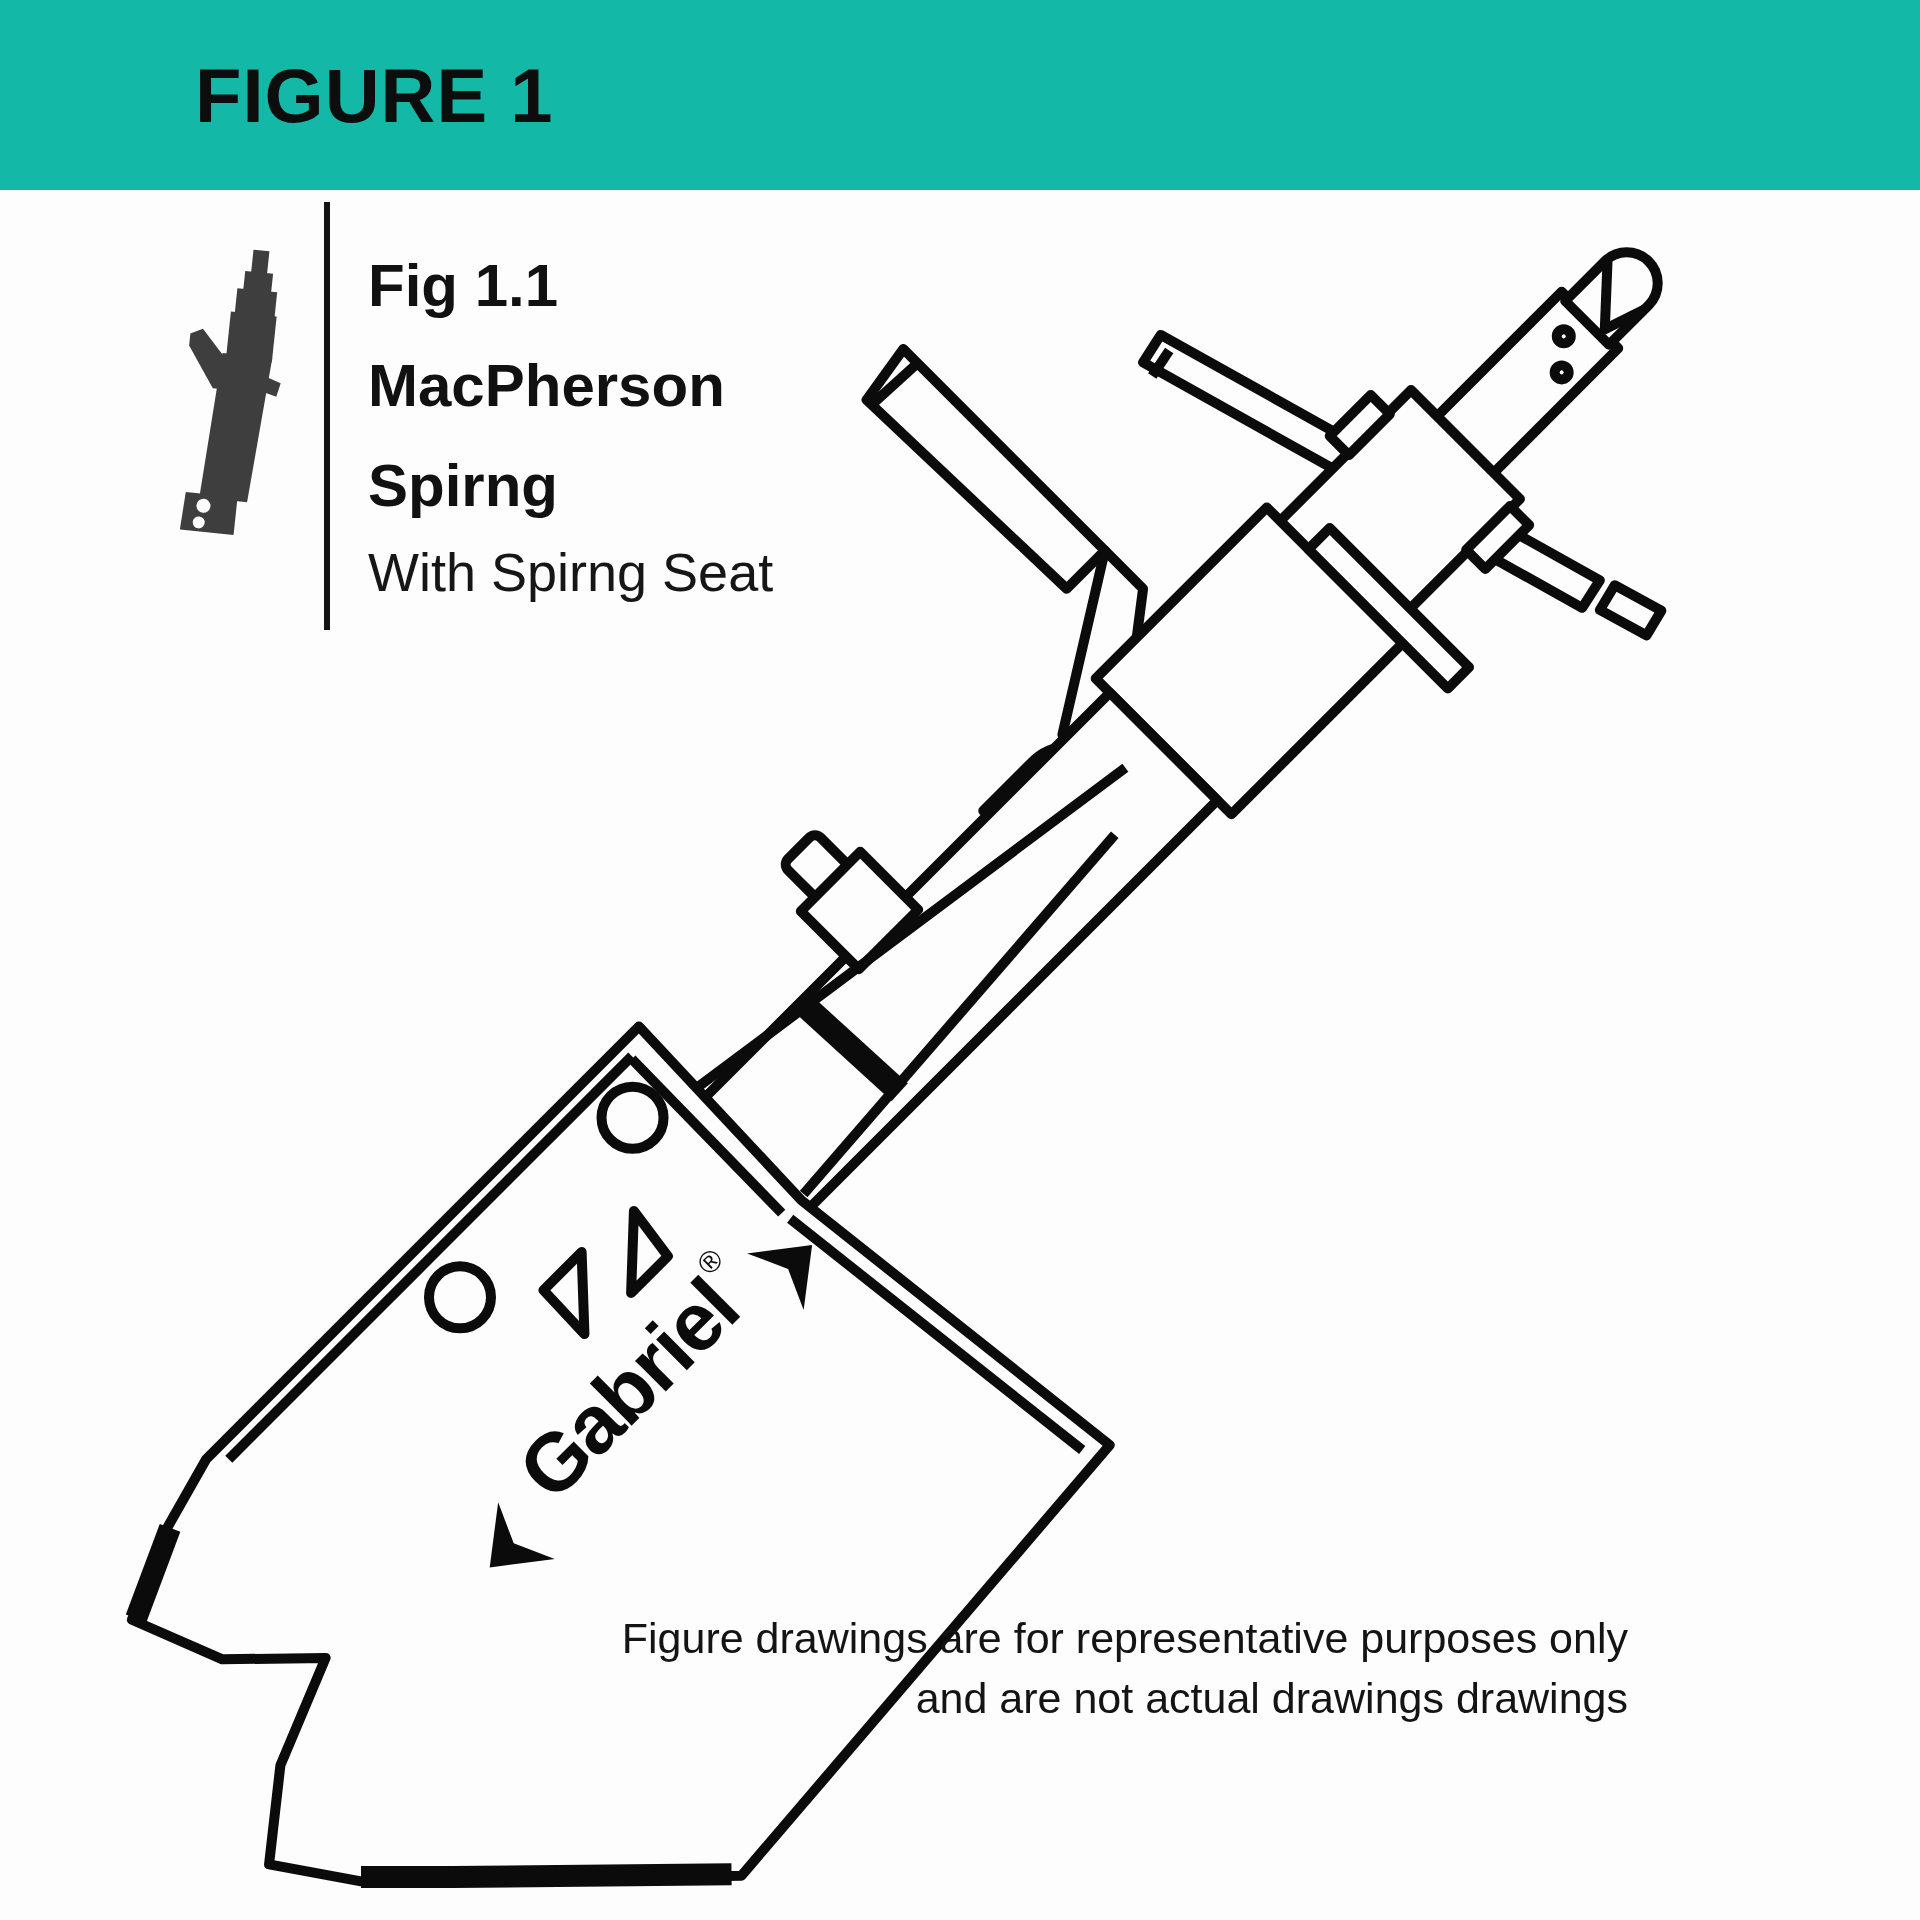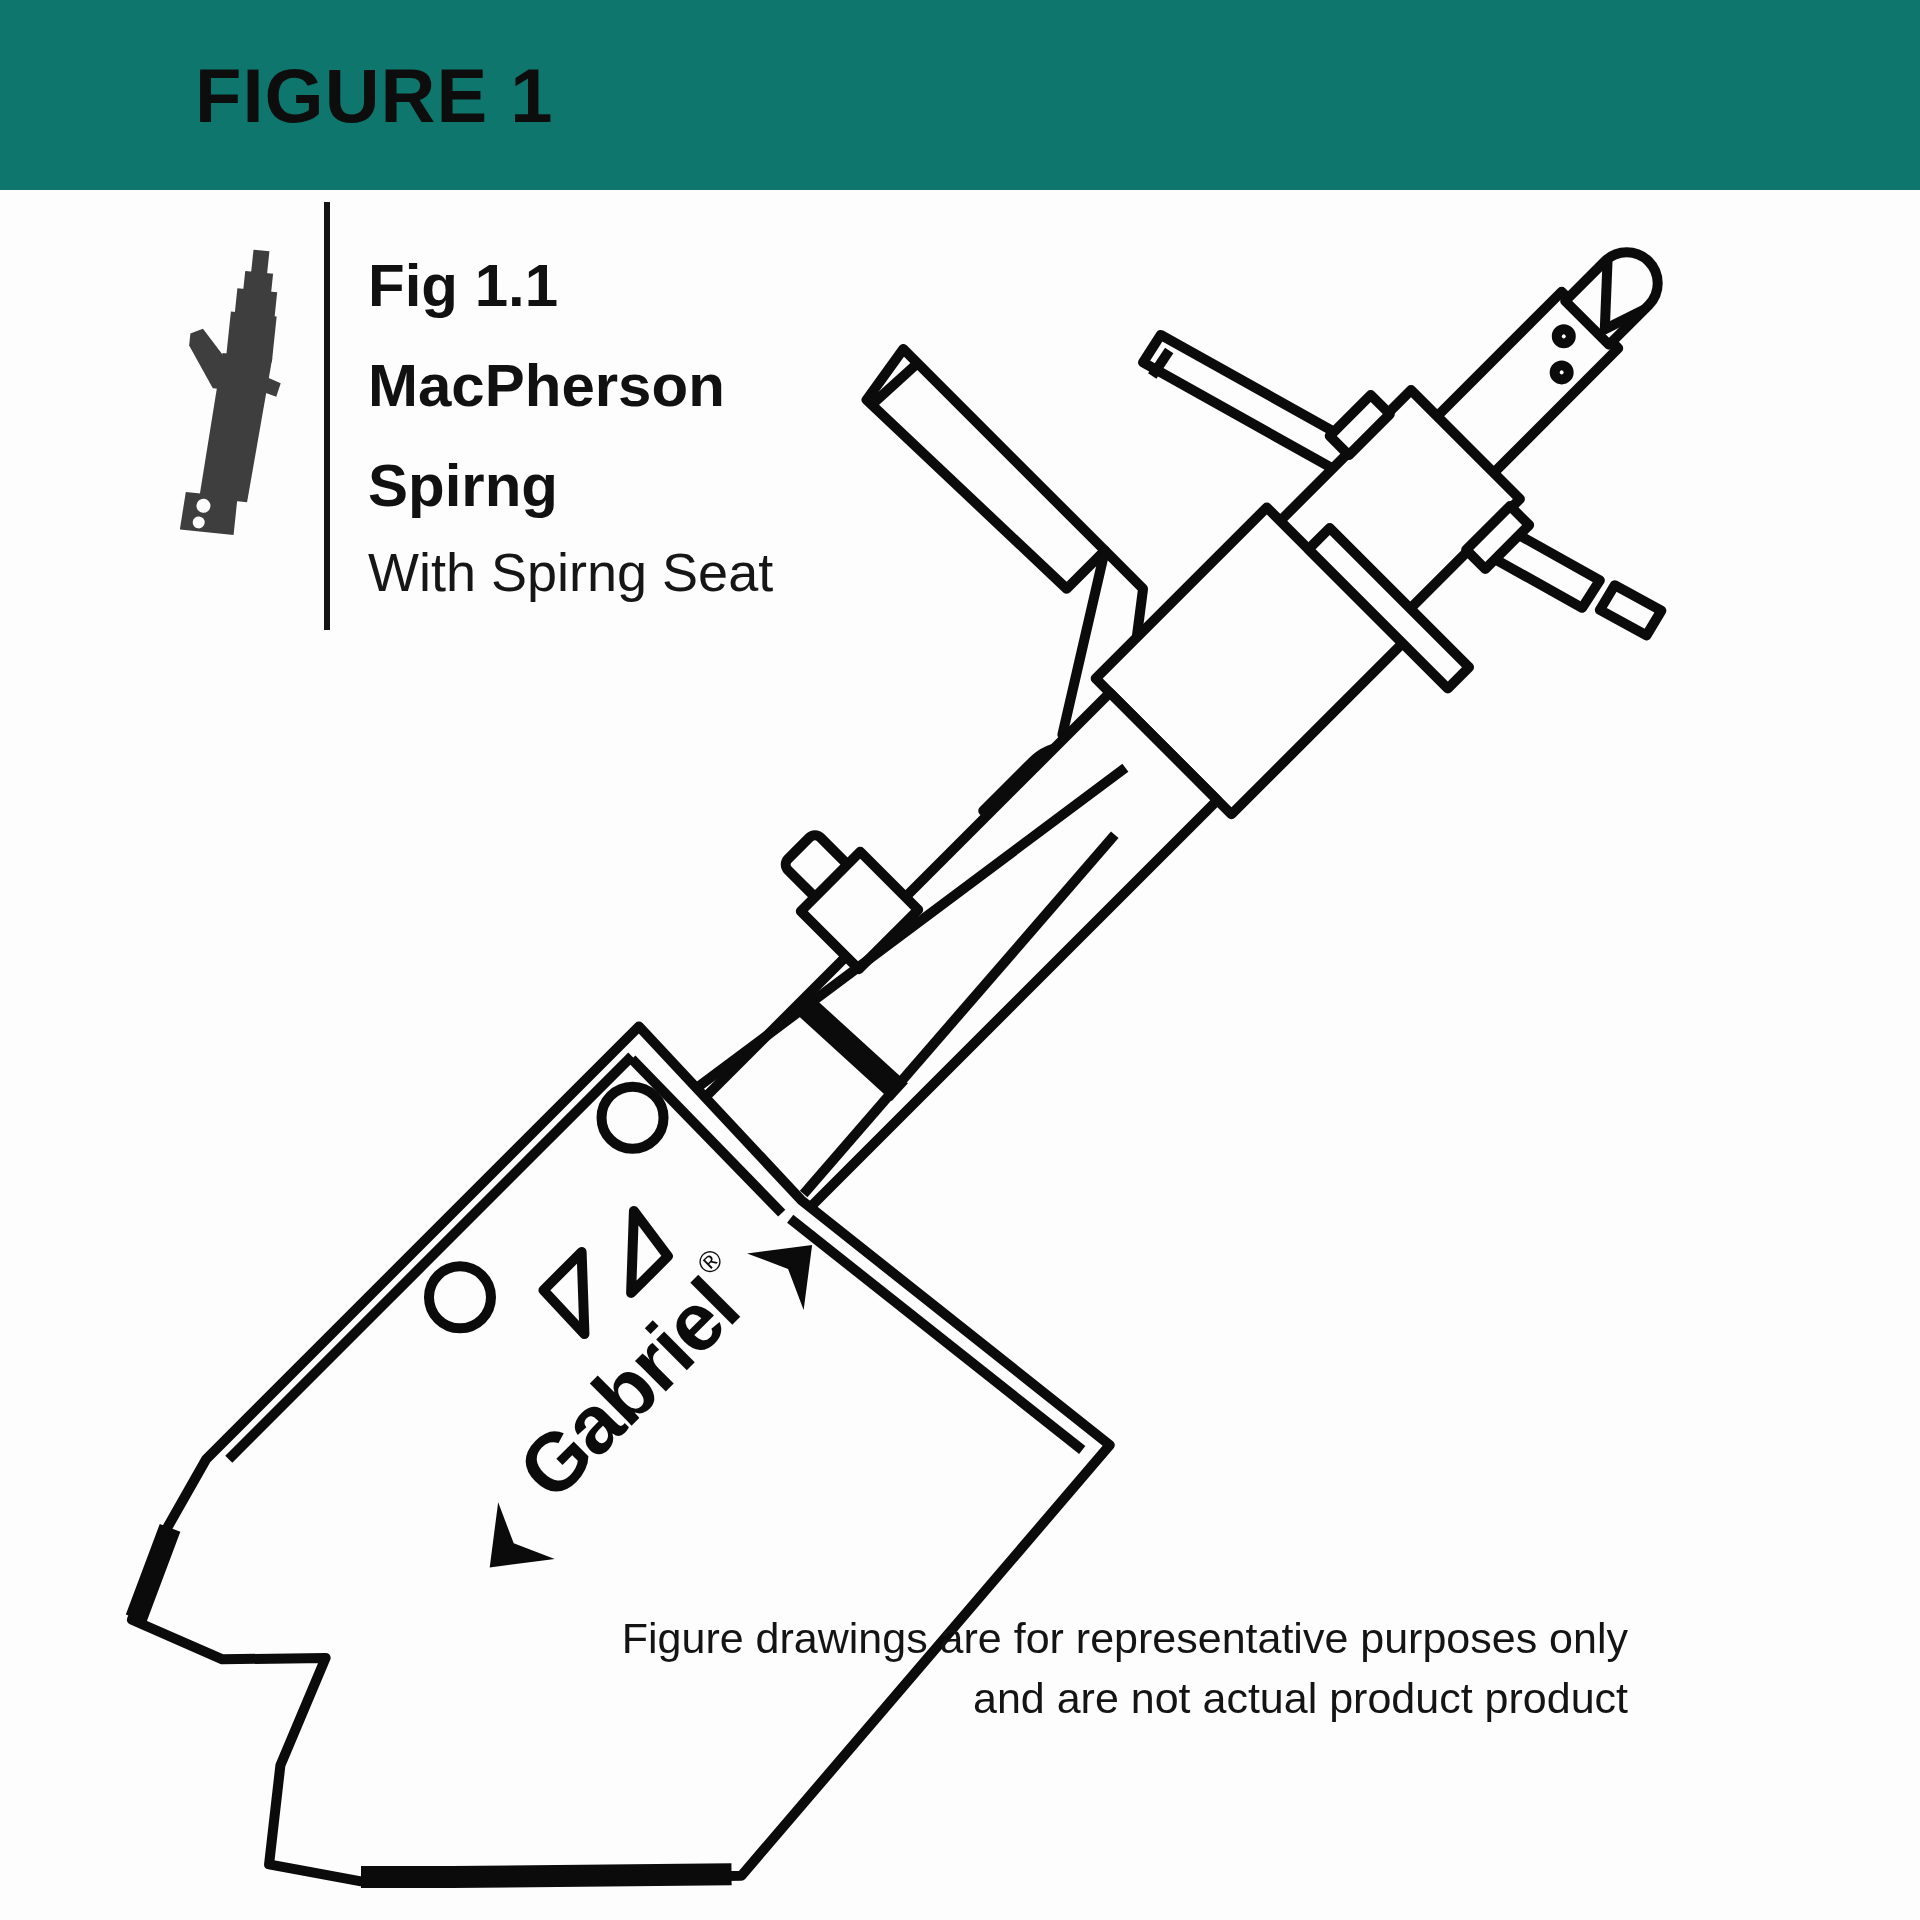--- a/index.html
+++ b/index.html
@@ -5,21 +5,21 @@
   html,body{margin:0;padding:0;}
   body{
     width:1920px;height:1920px;
     background:#fdfdfd;
     font-family:"Liberation Sans", sans-serif;
     position:relative;
     overflow:hidden;
   }
   .header{
     position:absolute;left:0;top:0;width:1920px;height:190px;
-    background:#0f766e;
+    background:#14b8a6;
     display:flex;align-items:center;
   }
   .header-title{
     padding-left:195px;
     font-size:76px;font-weight:800;color:#0d0d0d;
     letter-spacing:1px;
   }
   .info-block{position:absolute;left:0;top:190px;width:900px;height:500px;}
   .thumb-icon{position:absolute;left:180px;top:58px;width:140px;height:290px;}
   .divider{position:absolute;left:324px;top:12px;width:6px;height:428px;background:#141414;}
@@ -134,14 +134,14 @@
       <polygon points="64,1700 104,1752 144,1700 104,1718"></polygon>
       <text transform="translate(104,1528) rotate(-90)" text-anchor="middle" font-family="Liberation Sans, sans-serif" font-size="82" font-weight="bold" letter-spacing="-2">Gabriel</text>
       <text transform="translate(54,1380) rotate(-90)" text-anchor="middle" font-family="Liberation Sans, sans-serif" font-size="30">®</text>
     </g>
   </g>
 </svg>
 </div>
 
 <div class="disclaimer">
   <div>Figure drawings are for representative purposes only</div>
-  <div>and are not actual  product product</div>
+  <div>and are not actual  drawings drawings</div>
 </div>
 
 </body></html>

